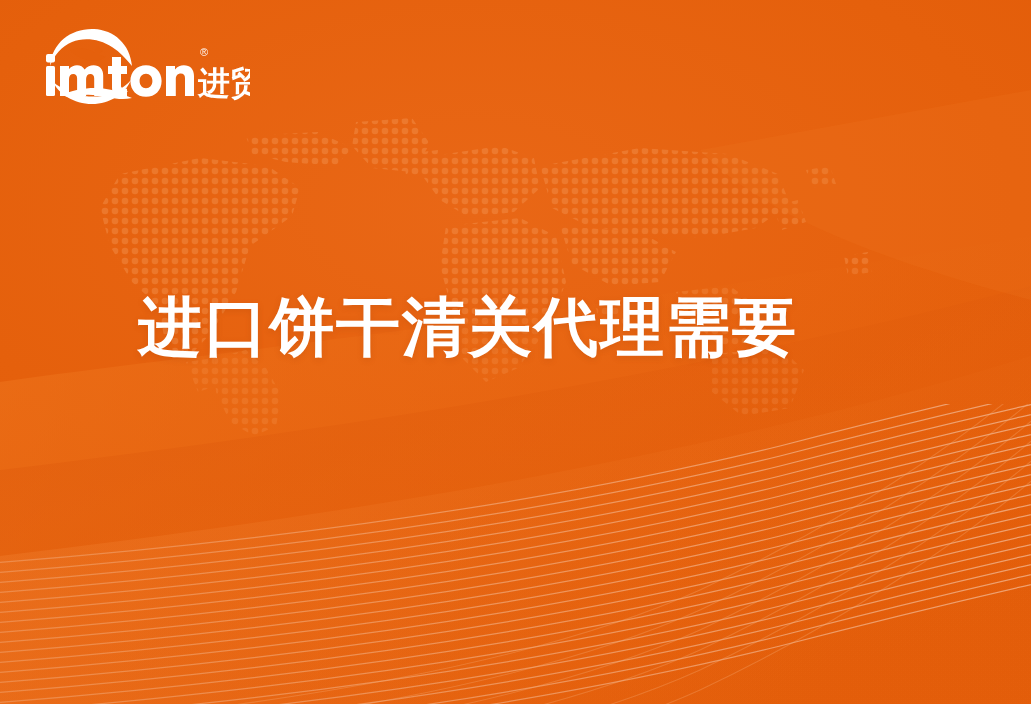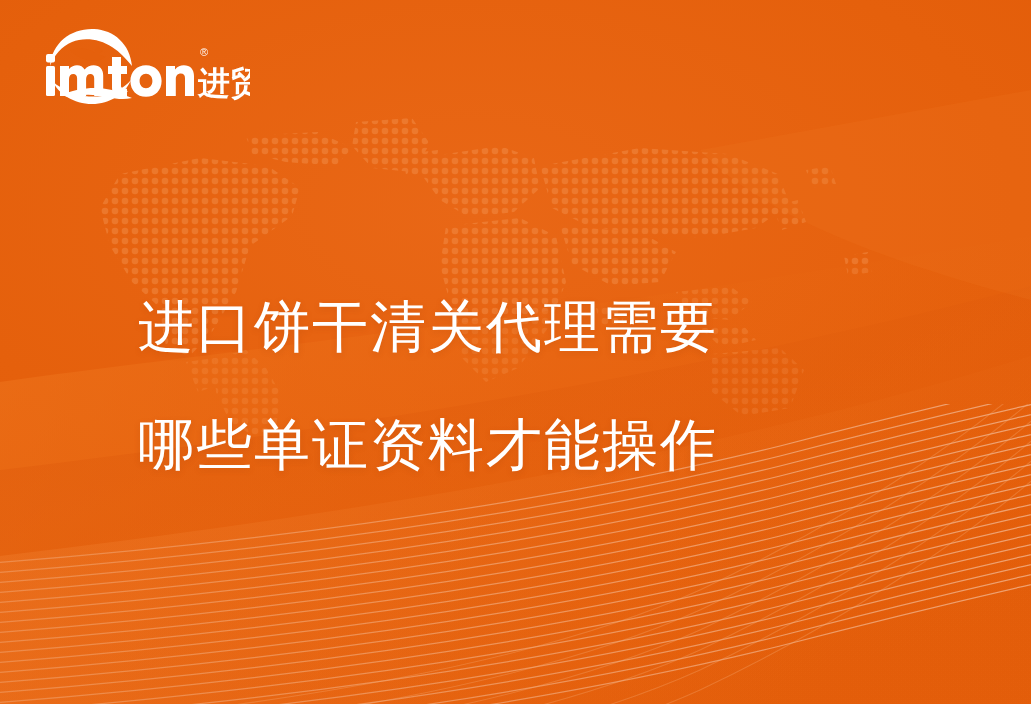--- a/index.html
+++ b/index.html
@@ -66,23 +66,23 @@
 
   
   .headline {
     position: absolute;
     left: 138px;
     top: 268px;
     width: 820px;
   }
   .headline .line {
     color: #ffffff;
-    font-size: 56px;
+    font-size: 64px;
     line-height: 118px;
-    font-weight: 400;
+    font-weight: 700;
     letter-spacing: 2px;
     white-space: nowrap;
     text-shadow: 0 2px 6px rgba(150,55,0,0.18);
   }
 </style>
 </head>
 <body>
 
 <div id="poster">
 
@@ -238,16 +238,15 @@
       </g>
 
       <text x="158" y="68" font-family="'Liberation Sans','DejaVu Sans',sans-serif" font-size="32" font-weight="700" fill="#ffffff">进贸通</text>
 
       <text x="160" y="30" font-family="'Liberation Sans','DejaVu Sans',sans-serif" font-size="11" fill="#ffffff" opacity="0.95">®</text>
     </svg>
   </div>
 
   <div class="headline">
     <div class="line">进口饼干清关代理需要</div>
-    <div class="line">哪些单证资料才能操作</div>
   </div>
 
 </div>
 
 </body></html>

